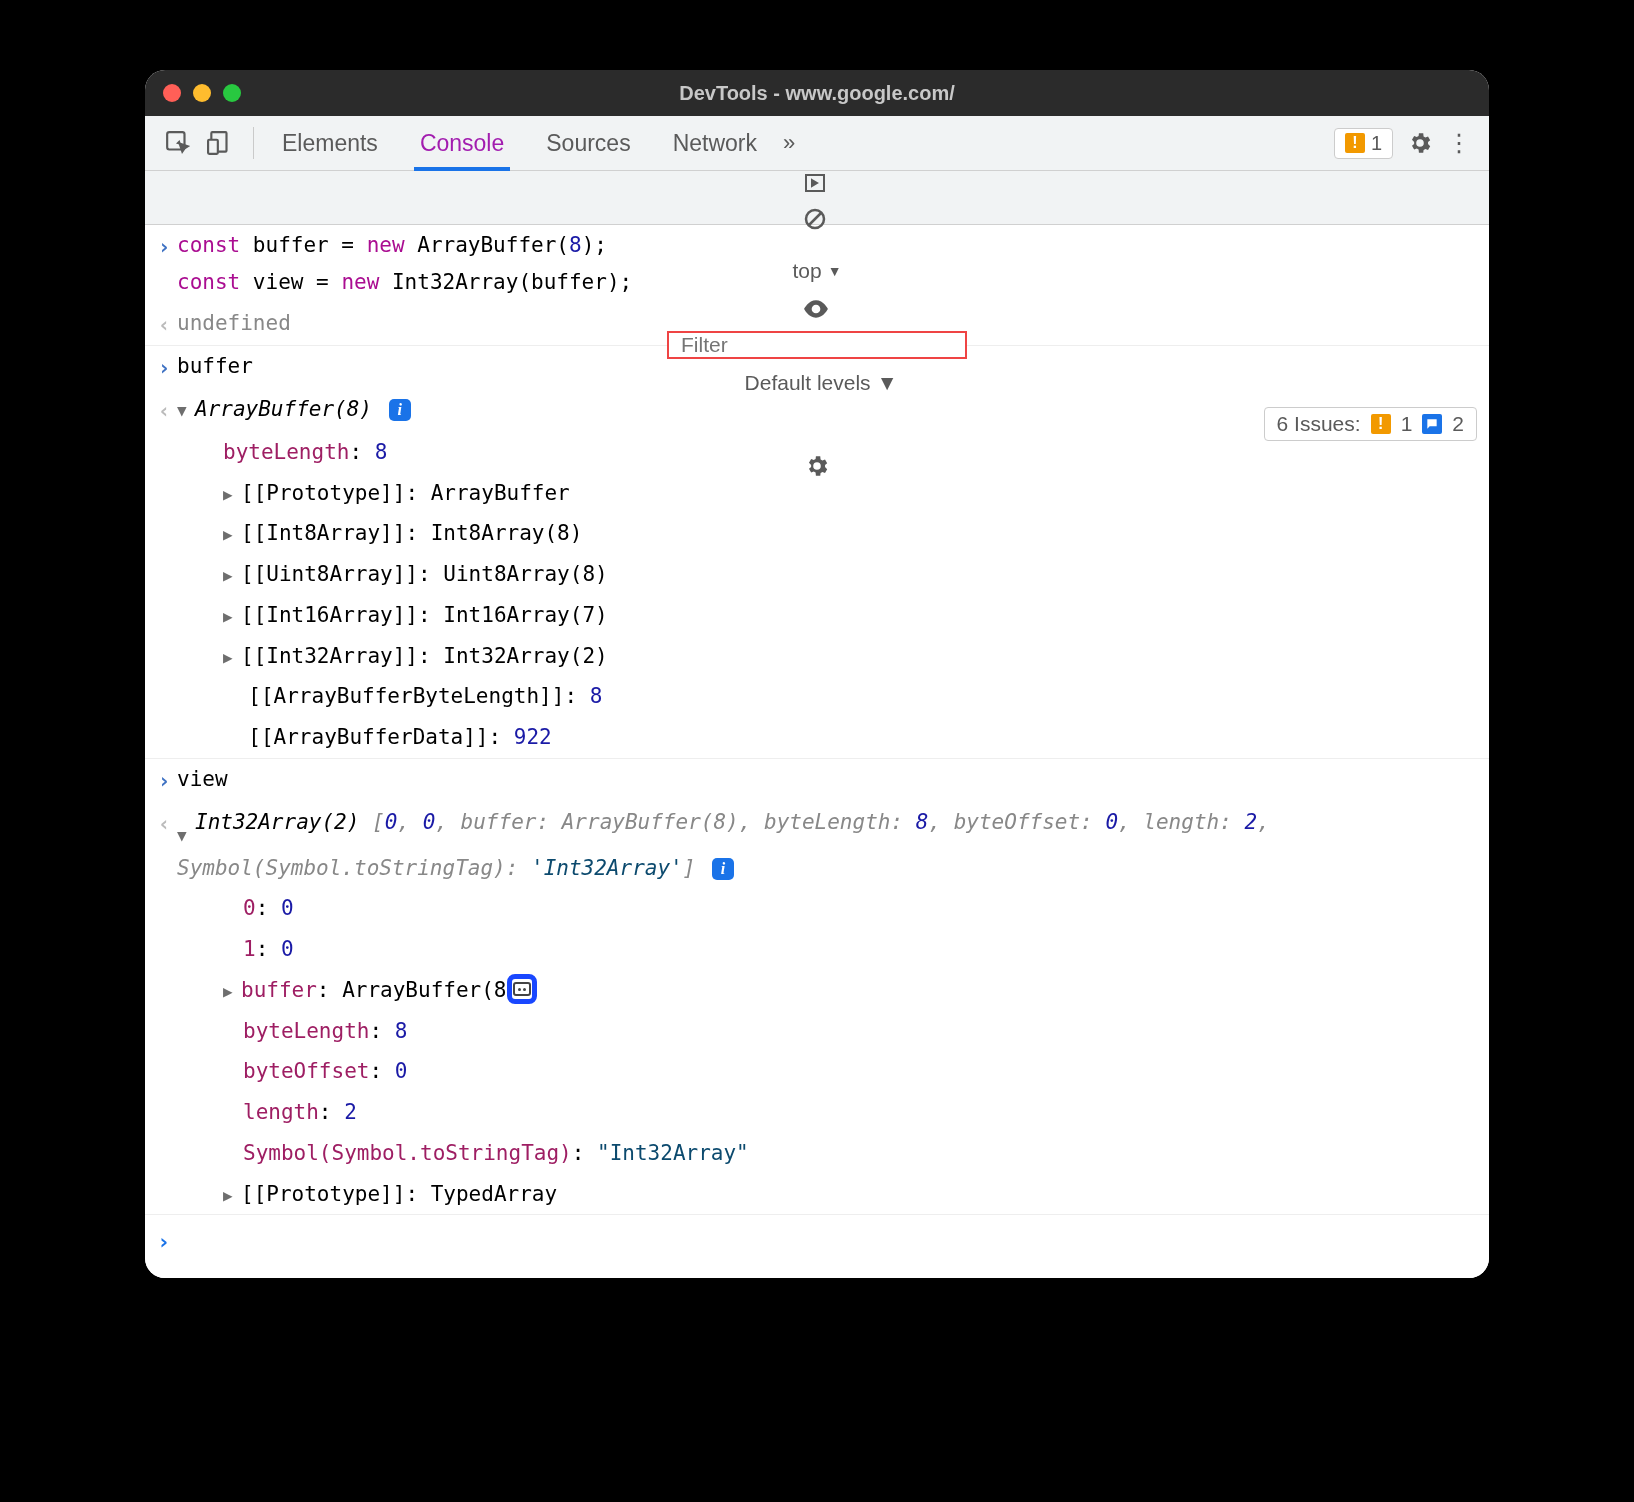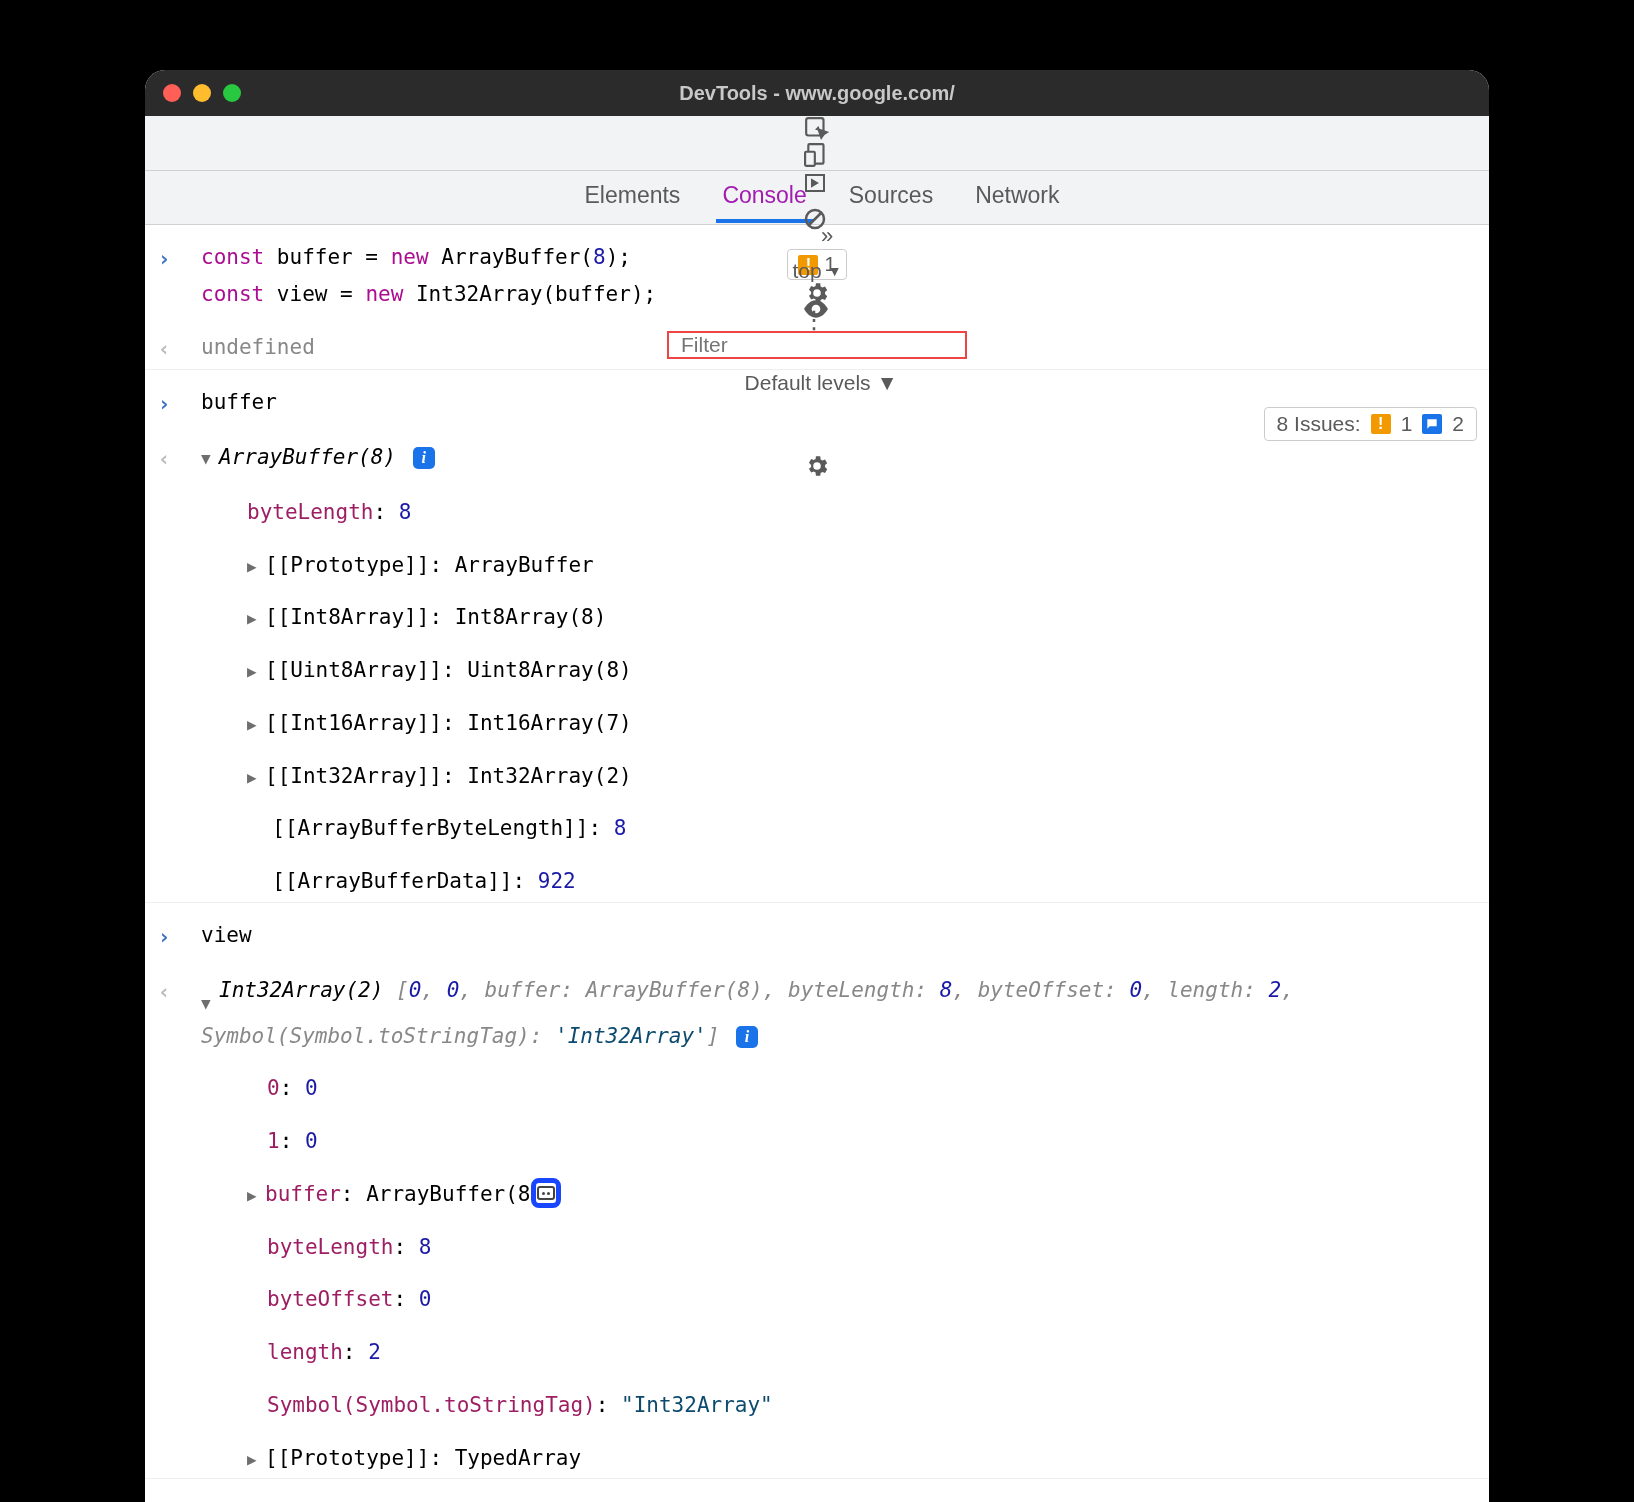--- a/index.html
+++ b/index.html
@@ -43,21 +43,20 @@
   }
   .toolbar {
     background: #f1f3f4;
     height: 55px;
     display: flex;
     align-items: center;
     padding: 0 12px;
     border-bottom: 1px solid #d0d0d0;
     color: #5a5a5a;
     font-size: 22px;
-    flex-direction: column;
   }
   .toolbar .iconbox {
     width: 30px; height: 30px; display:flex; align-items:center; justify-content:center;
     margin: 0 6px;
     color:#6b6b6b;
   }
   .vdiv { width:1px; height:32px; background:#cacaca; margin:0 12px; }
   .tabs { display:flex; gap:30px; margin-left:10px; }
   .tab { padding: 14px 6px; font-size:23px; cursor:pointer; }
   .tab.active { color:#a21caf; font-weight:500; border-bottom:4px solid #1a73e8; padding-bottom:10px; }
@@ -93,23 +92,22 @@
 
   .console {
     font-family: Menlo, Consolas, monospace;
     font-size: 21px;
     line-height: 1.75;
     background:#fff;
     padding-bottom: 8px;
   }
   .row {
     display:flex;
-    padding: 14px 12px 2px 6px;
+    padding: 2px 12px 2px 6px;
     border-bottom:1px solid #eee;
-    gap:24px;
   }
   .row.noborder { border-bottom:none; }
   .gut { width:26px; flex-shrink:0; color:#888; text-align:center; padding-top:2px;}
   .gut.arrow-in::before { content:"›"; color:#3f72c3; font-weight:600;}
   .gut.arrow-out::before { content:"‹"; color:#bbb; font-weight:600;}
   .body { flex:1; white-space:pre-wrap; word-break:break-word; }
   .kw { color:#aa0d91; }
   .num { color:#1a1aa6; }
   .gray { color:#888; }
   .ital { font-style: italic; }
@@ -210,21 +208,21 @@
       <svg width="26" height="20" viewBox="0 0 24 16" fill="#5a5a5a">
           <path d="M12 0C5 0 1 8 1 8s4 8 11 8 11-8 11-8-4-8-11-8zm0 12a4 4 0 1 1 4-4 4 4 0 0 1-4 4z"></path>
         </svg>
     </div>
     <input class="filter-input" placeholder="Filter" style="">
     <div class="levels">
       <span>Default levels</span>
       <span class="tri">▼</span>
     </div>
     <div class="issues-box">
-      <span>8 Issues:</span>
+      <span>6 Issues:</span>
       <span class="warn-sq">!</span>
       <span>1</span>
       <span class="info-sq">
         <svg width="14" height="14" viewBox="0 0 24 24" fill="#fff">
             <path d="M4 4h16v12H8l-4 4z"></path>
           </svg>
       </span>
       <span>2</span>
     </div>
     <div class="gear">

